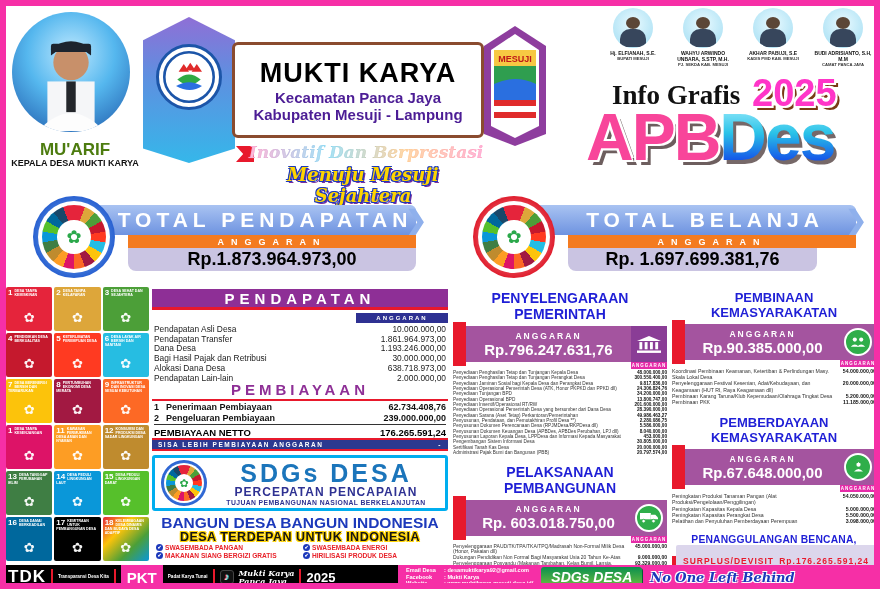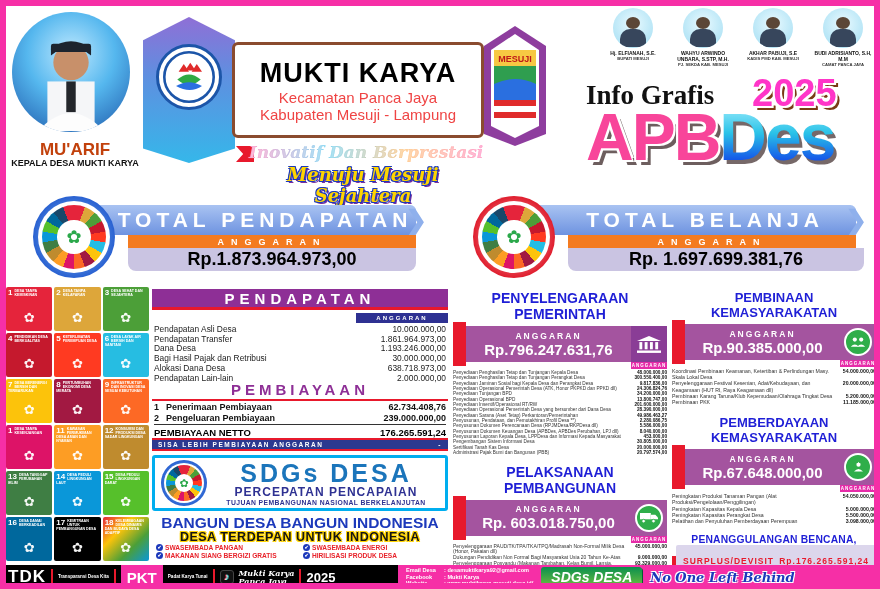--- a/index.html
+++ b/index.html
@@ -5,48 +5,48 @@
   *{margin:0;padding:0;box-sizing:border-box;}
   html,body{background:#888;}
   body{font-family:"Liberation Sans",sans-serif;}
   .poster{position:relative;width:880px;height:589px;background:#fff;overflow:hidden;margin:0 auto;}
   .frame{position:absolute;inset:0;border:6px solid #f62fa6;pointer-events:none;z-index:60;}
   .abs{position:absolute;}
 
   
   .chief-photo{left:12px;top:12px;width:118px;height:120px;border-radius:50%;
     background:radial-gradient(circle at 50% 35%,#bfe9ff 0%,#55b7ee 45%,#1c55a8 100%);overflow:hidden;}
-  .chief-name{left:0;top:140px;width:150px;text-align:center;color:#c2410c;font-weight:900;font-size:17px;}
+  .chief-name{left:0;top:140px;width:150px;text-align:center;color:#4d7c0f;font-weight:900;font-size:17px;}
   .chief-title{left:0;top:158px;width:150px;text-align:center;color:#111;font-weight:900;font-size:9px;}
   .shield{left:143px;top:17px;width:92px;height:146px;
     background:linear-gradient(180deg,#8f6fd6 0%,#5f8fe0 40%,#35b7ea 100%);
     clip-path:polygon(50% 0,100% 16%,100% 90%,50% 100%,0 90%,0 16%);}
   .logo-circ{left:156px;top:44px;width:66px;height:66px;background:#fff;border:3px solid #1c55a8;border-radius:50%;
     display:flex;align-items:center;justify-content:center;}
   .village-box{left:232px;top:42px;width:252px;height:96px;background:#fff;border:3px solid #8a4b2f;border-radius:6px;
     display:flex;flex-direction:column;align-items:center;justify-content:center;z-index:2;}
   .village-name{font-size:27px;font-weight:900;letter-spacing:1px;color:#000;}
-  .village-l2,.village-l3{font-size:15px;font-weight:400;color:#ef4444;}
+  .village-l2,.village-l3{font-size:15px;font-weight:700;color:#4c1d95;}
   .ribbon{left:236px;top:146px;width:18px;height:16px;background:#e8192c;clip-path:polygon(0 0,100% 0,100% 100%,0 100%,40% 50%);}
   .slogan1{left:248px;top:142px;width:236px;text-align:center;font-size:17px;font-weight:900;font-style:italic;
     font-family:"DejaVu Serif",serif;
     background:linear-gradient(90deg,#ff4fa0,#28b7e8,#ff9d2e,#ff4fa0);-webkit-background-clip:text;background-clip:text;color:transparent;
     text-shadow:0 0 1px rgba(255,255,255,.6);}
   .slogan2{left:238px;top:164px;width:250px;text-align:center;font-size:18px;font-weight:900;font-style:italic;
     font-family:"DejaVu Serif",serif;color:#ffd400;
     text-shadow:-1px -1px 0 #1c39bb,1px -1px 0 #1c39bb,-1px 1px 0 #1c39bb,1px 1px 0 #1c39bb,2px 2px 0 #7a2ea0;}
   .crest{left:484px;top:26px;width:62px;height:120px;}
   .officials{left:600px;top:8px;width:276px;display:flex;justify-content:space-between;}
   .official{width:66px;display:flex;flex-direction:column;align-items:center;}
   .official .ph{width:40px;height:40px;border-radius:50%;background:radial-gradient(circle at 50% 40%,#eafaff,#9fdcf2);overflow:hidden;position:relative;}
   .official .ph::before{content:"";position:absolute;left:50%;top:9px;width:14px;height:12px;border-radius:50%;background:#5b4636;transform:translateX(-50%);}
   .official .ph::after{content:"";position:absolute;left:50%;top:21px;width:26px;height:18px;border-radius:10px 10px 0 0;background:#37465c;transform:translateX(-50%);}
   .official .nm{margin-top:2px;font-size:5px;font-weight:900;color:#111;text-align:center;line-height:6px;}
   .official .tt{font-size:4.2px;font-weight:700;color:#333;text-align:center;line-height:5px;}
-  .infografis{left:586px;top:80px;width:140px;font-family:"Liberation Serif",serif;font-weight:900;font-size:27px;color:#111;}
+  .infografis{left:612px;top:80px;width:140px;font-family:"Liberation Serif",serif;font-weight:900;font-size:27px;color:#111;}
   .bigyear{left:752px;top:72px;font-size:38px;font-weight:900;color:#ff35c8;
     text-shadow:-2px -2px 0 #fff,2px -2px 0 #fff,-2px 2px 0 #fff,2px 2px 0 #fff,4px 4px 0 #7a3b14;}
   .apbdes{left:586px;top:102px;width:292px;font-size:66px;font-weight:900;letter-spacing:-2px;line-height:70px;white-space:nowrap;}
   .apbdes .a{color:#f8459a;text-shadow:-2px -2px 0 #fff,2px -2px 0 #fff,-2px 2px 0 #fff,2px 2px 0 #fff,5px 5px 0 rgba(60,40,40,.75);}
   .apbdes .d{background:linear-gradient(180deg,#aef3ff 0%,#29c2e8 45%,#0a1ee8 100%);-webkit-background-clip:text;background-clip:text;color:transparent;
     filter:drop-shadow(3px 4px 0 rgba(60,40,40,.7));}
 
   
   .wheel-outer{width:82px;height:82px;border-radius:50%;padding:5px;z-index:5;}
   .wheel-outer.blue{background:radial-gradient(circle,#9fd6f5 0%,#2a62d2 70%);}
@@ -246,21 +246,21 @@
           <span class="leaf">✿</span>
         </div>
       </div>
   </div>
   <div class="abs tbar" style="left:498px;top:205px;width:358px;">
     <span>TOTAL BELANJA</span>
   </div>
   <div class="abs obar" style="left:568px;top:235px;width:288px;height:13px;">
     <span>ANGGARAN</span>
   </div>
-  <div class="abs vbar" style="left:568px;top:248px;width:296px;height:23px;">
+  <div class="abs vbar" style="left:568px;top:248px;width:249px;height:23px;">
     <span>Rp. 1.697.699.381,76</span>
   </div>
 
   <div class="abs sdg-grid">
       <div class="sdg-tile" style="background: rgb(229, 36, 59);">
       <span class="sdg-num">1</span>
       <span class="sdg-label">DESA TANPA KEMISKINAN</span>
       <span class="sdg-pict">✿</span>
     </div>
       <div class="sdg-tile" style="background: rgb(221, 166, 58);">

